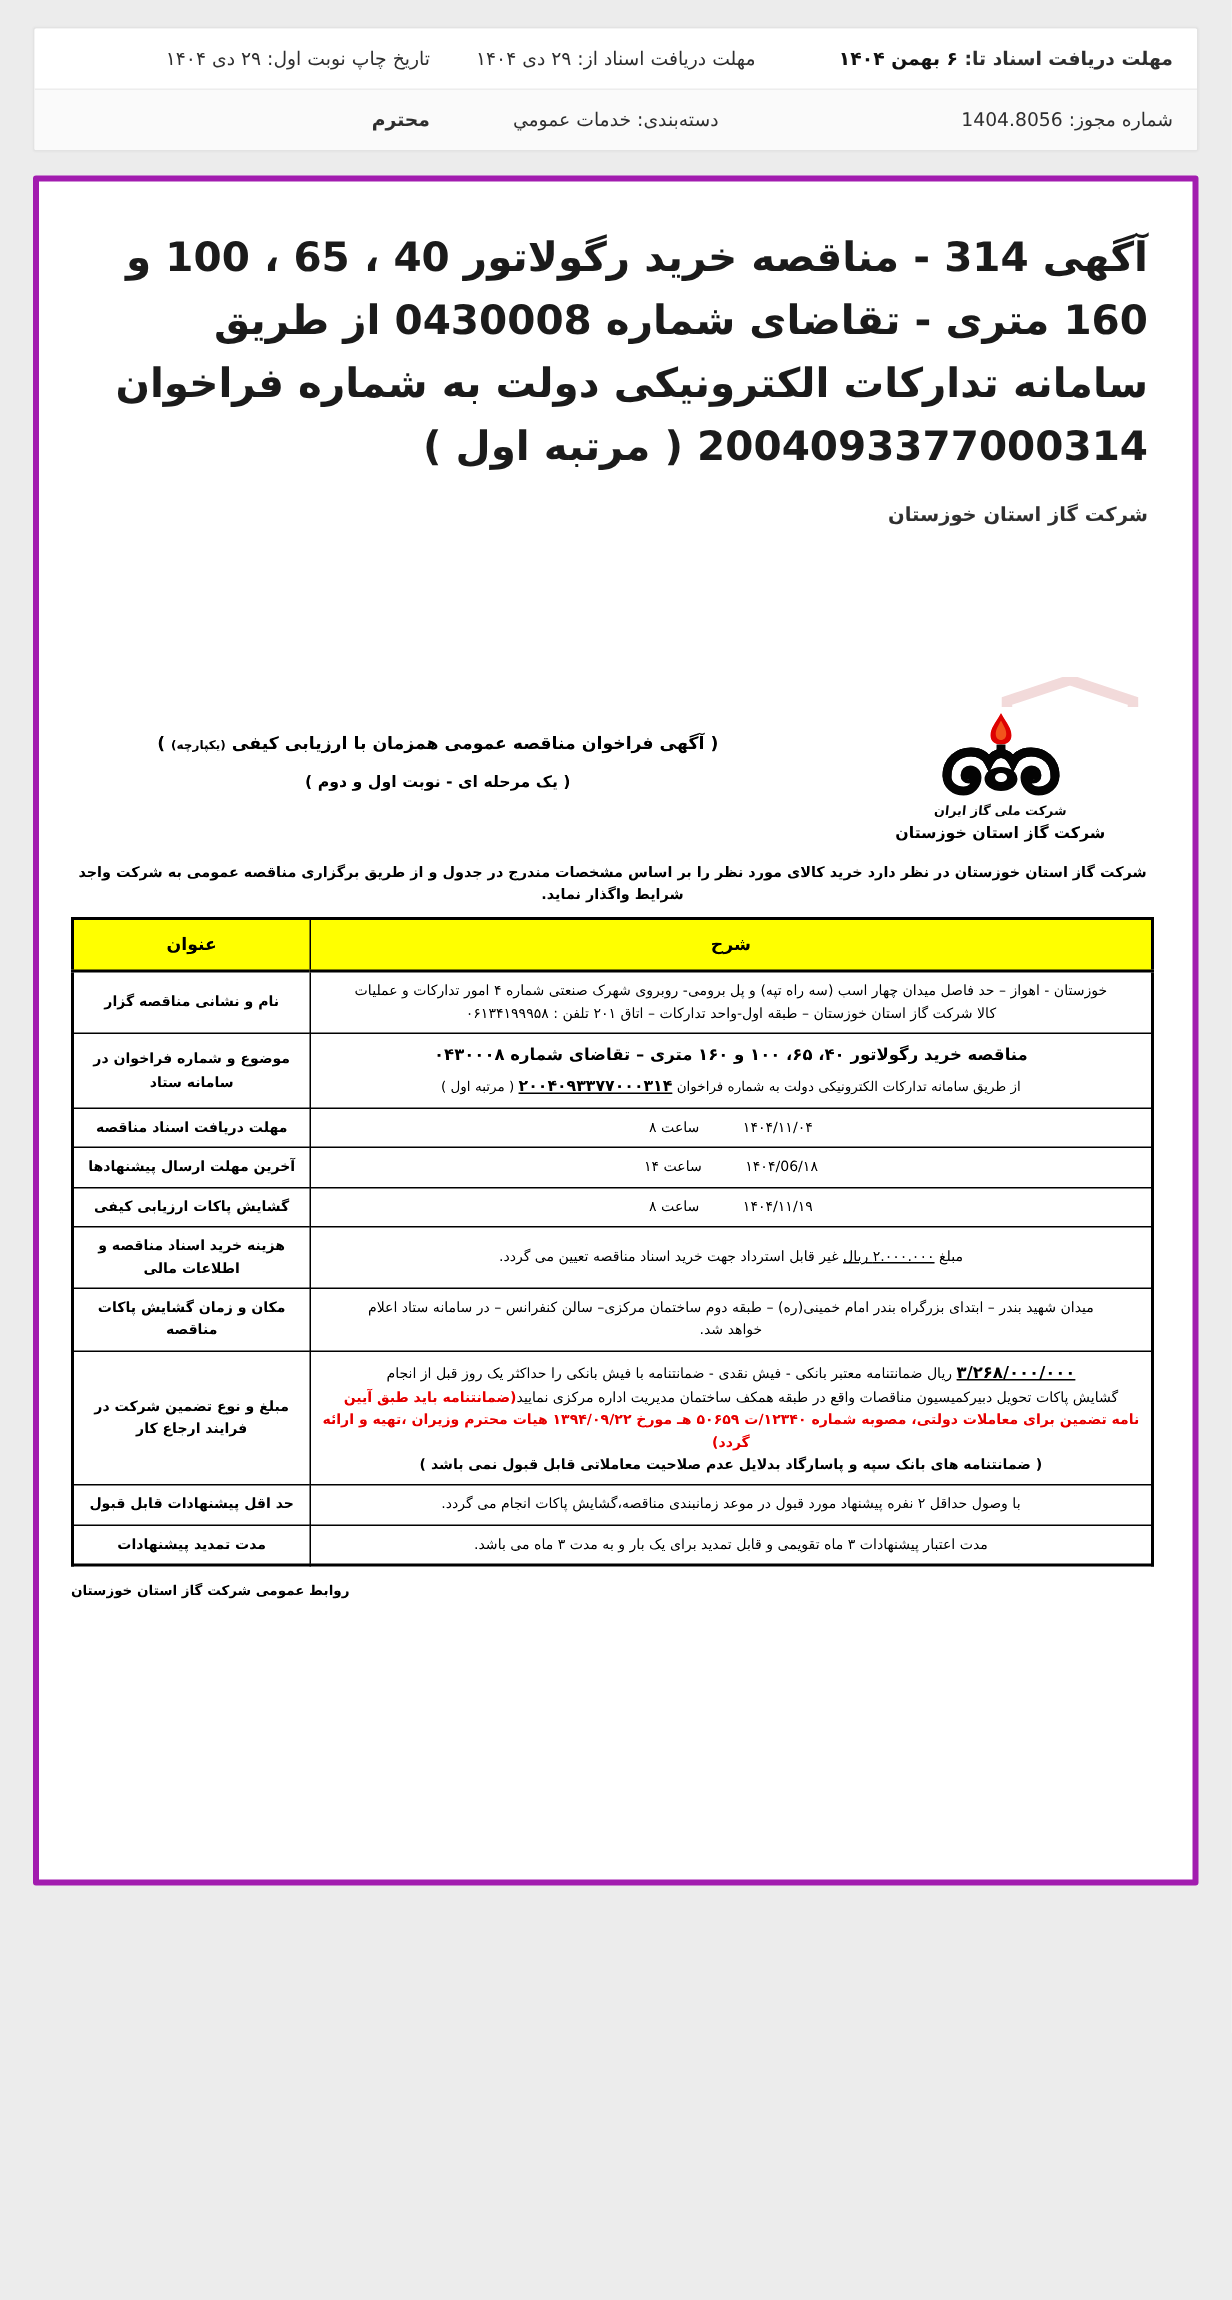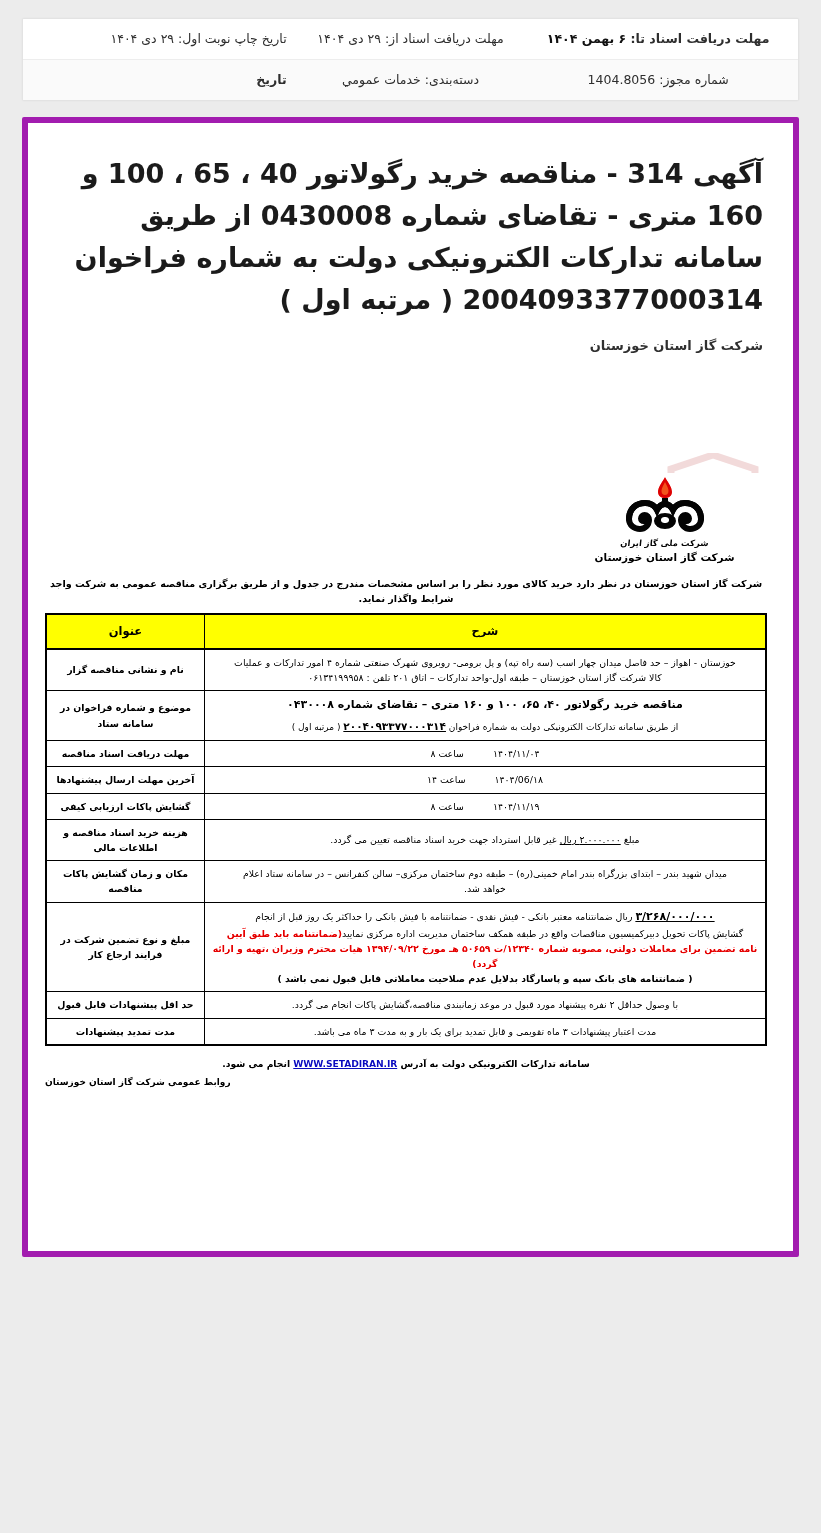--- a/index.html
+++ b/index.html
@@ -44,30 +44,30 @@
   .meta-cell {
     flex: 1 1 33.33%;
     text-align: center;
     font-size: 12.5px;
     color: #2e2e2e;
     direction: rtl;
     white-space: nowrap;
     line-height: 1.6;
   }
   .meta-cell.c-right { text-align: right; }
-  .meta-cell.c-left  { text-align: center; }
+  .meta-cell.c-left  { text-align: right; }
   .meta-cell.bold { font-weight: bold; }
   .meta-strong { font-weight: bold; color: #111; }
   .meta-num { font-family: "DejaVu Sans", sans-serif; }
 
   
   .main-card {
     margin: 16px 22px 0 22px;
     background: #ffffff;
-    border: 6px solid #a21caf;
+    border: 4px solid #a21caf;
     border-radius: 2px;
     position: relative;
     padding: 26px 26px 36px 26px;
     min-height: 1140px;
     overflow: hidden;
   }
 
   
   .watermark {
     position: absolute;
@@ -287,21 +287,21 @@
 
     <div class="meta-row row-2">
       <div class="meta-cell c-left">
         <span>شماره مجوز:</span>
         <span class="meta-num">1404.8056</span>
       </div>
       <div class="meta-cell">
         <span>دسته‌بندی:</span>
         <span>خدمات عمومي</span>
       </div>
-      <div class="meta-cell c-right bold">تاریخ</div>
+      <div class="meta-cell c-right bold">محترم</div>
     </div>
 
   </div>
 
   <div class="main-card">
 
     <div class="watermark">
       <svg class="wm-shield" viewBox="0 0 92 104">
         <path d="M46 2 L88 16 L88 56 C88 80 68 95 46 102 C24 95 4 80 4 56 L4 16 Z" fill="none" stroke="#f0d4d4" stroke-width="7"></path>
         <path d="M30 32 L46 48 L33 62 L22 50 Z" fill="#f0d4d4"></path>
@@ -327,20 +327,28 @@
 
             <path d="M12 44 C12 33 20 28 28 28 C34 28 38 31 40 35 C42 31 45 29 48 29 C51 29 54 31 56 35 C58 31 62 28 68 28 C76 28 84 33 84 44 C84 50 79 54 73 54 C68 54 64 50 64 45 C64 42 66 40 68.5 40 C70.5 40 72 41.5 72 43.5 C72 45 71 46 69.5 46 C68.5 46 68 45.4 68 44.6 C68 44 68.4 43.6 69 43.6" fill="none" stroke="#111" stroke-width="6" stroke-linecap="round"></path>
             <path d="M84 44 C84 33 76 28 68 28 C62 28 58 31 56 35 C54 31 51 29 48 29 C45 29 42 31 40 35 C38 31 34 28 28 28 C20 28 12 33 12 44 C12 50 17 54 23 54 C28 54 32 50 32 45 C32 42 30 40 27.5 40 C25.5 40 24 41.5 24 43.5 C24 45 25 46 26.5 46 C27.5 46 28 45.4 28 44.6 C28 44 27.6 43.6 27 43.6" fill="none" stroke="#111" stroke-width="6" stroke-linecap="round"></path>
             <ellipse cx="48" cy="46" rx="11" ry="8" fill="#111"></ellipse>
             <ellipse cx="48" cy="45" rx="4" ry="3" fill="#fff"></ellipse>
           </svg>
           <div class="logo-fa-script">شرکت ملی گاز ایران</div>
           <div class="logo-company">شرکت گاز استان خوزستان</div>
         </div>
 
+        <div class="sheet-head-titles">
+          <div class="sheet-t1">
+            <span>( آگهی فراخوان مناقصه عمومی همزمان با ارزیابی کیفی</span>
+            <span class="tiny">(یکپارچه)</span>
+            <span>)</span>
+          </div>
+          <div class="sheet-t2">( یک مرحله ای - نوبت اول و دوم )</div>
+        </div>
 
       </div>
 
       <div class="sheet-intro">شرکت گاز استان خوزستان در نظر دارد خرید کالای مورد نظر را بر اساس مشخصات مندرج در جدول و از طریق برگزاری مناقصه عمومی به شرکت واجد شرایط واگذار نماید.</div>
 
       <table class="tender">
         <colgroup>
           <col class="c-desc">
           <col class="c-label">
         </colgroup>
@@ -439,25 +447,20 @@
 
           <tr>
             <td class="desc">مدت اعتبار پیشنهادات ۳ ماه تقویمی  و قابل تمدید برای یک بار و به مدت ۳ ماه می باشد.</td>
             <td class="label">مدت تمدید پیشنهادات</td>
           </tr>
 
         </tbody>
       </table>
 
       <div class="sheet-footer">
-        <div>
-          <span>سامانه تدارکات الکترونیکی دولت به آدرس</span>
-          <span class="link">WWW.SETADIRAN.IR</span>
-          <span>انجام می شود.</span>
-        </div>
         <div class="footer-signature">
           <span>روابط عمومی شرکت گاز استان خوزستان</span>
         </div>
       </div>
 
     </div>
 
 
   </div>
 </div>

